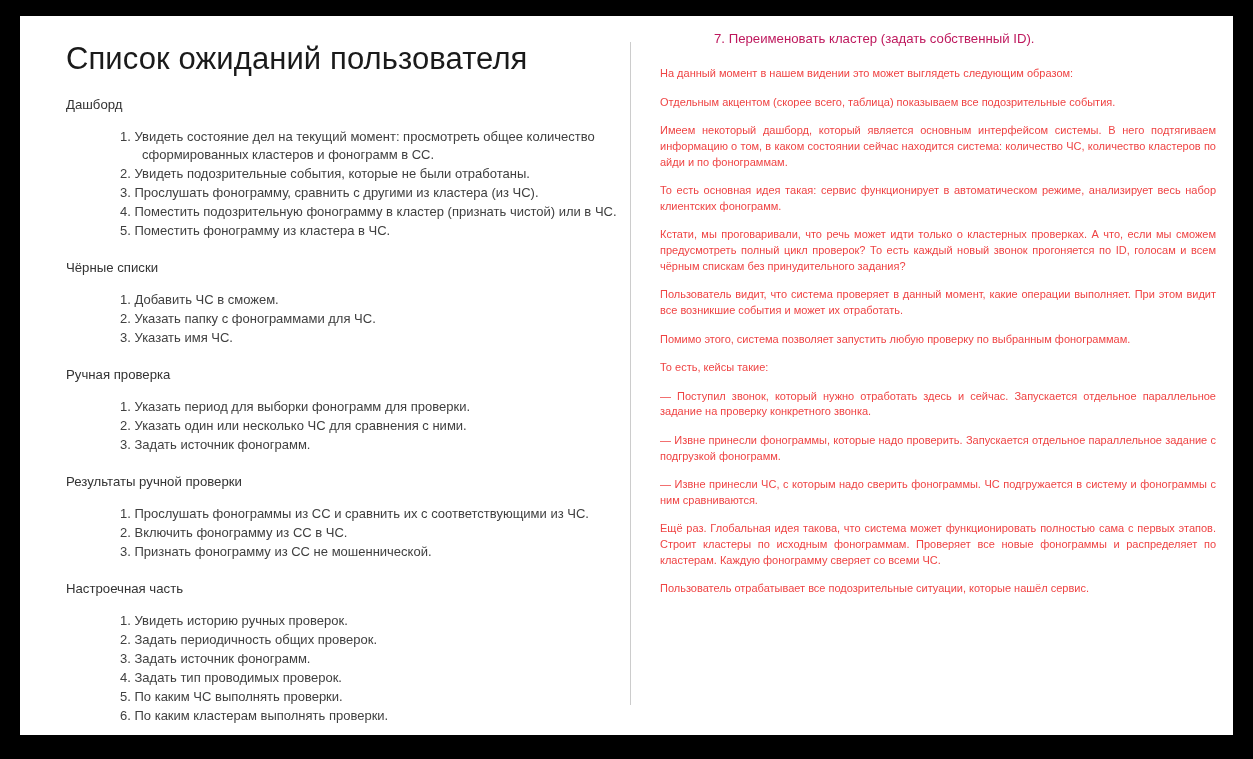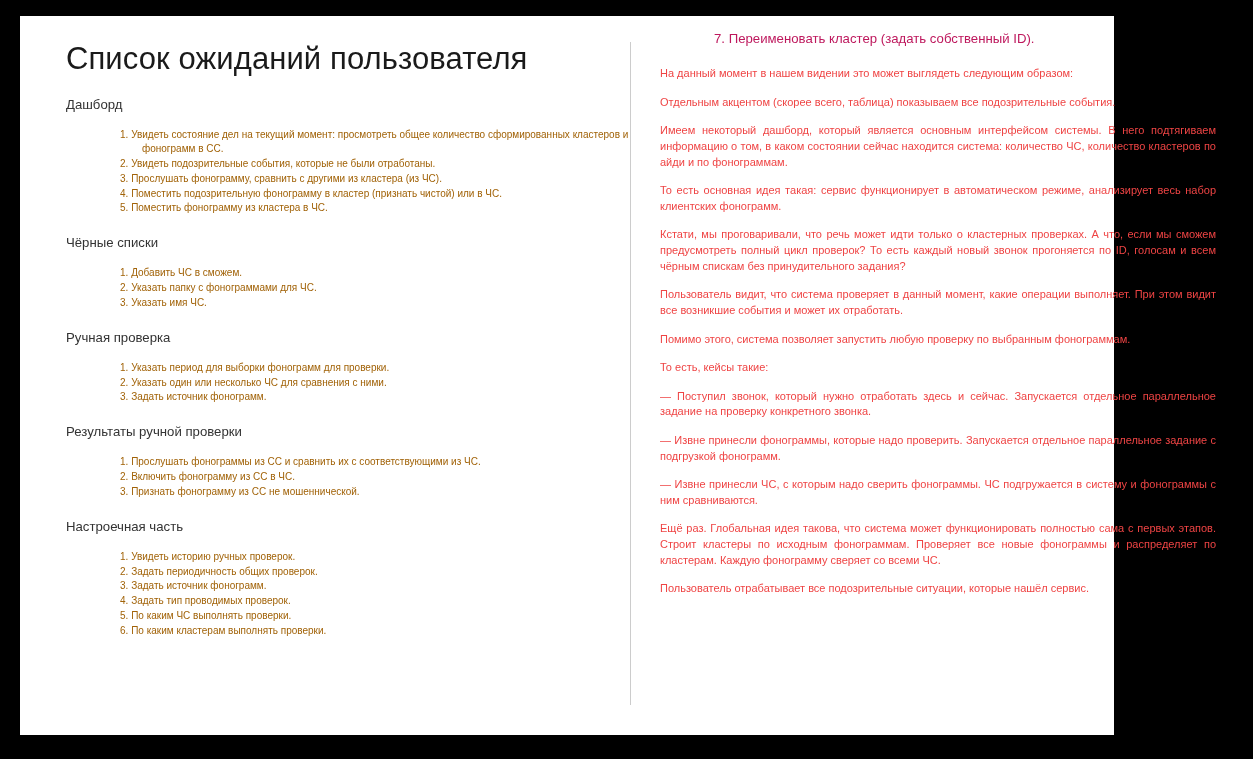--- a/index.html
+++ b/index.html
@@ -10,21 +10,21 @@
     width: 1253px;
     height: 759px;
     background: #000000;
     font-family: "Liberation Sans", sans-serif;
     overflow: hidden;
   }
   .page {
     position: absolute;
     left: 20px;
     top: 16px;
-    width: 1094px;
+    width: 1213px;
     height: 719px;
     background: #ffffff;
     box-sizing: border-box;
   }
   .columns {
     position: absolute;
     left: 0;
     top: 0;
     width: 100%;
     height: 100%;
@@ -70,22 +70,22 @@
     margin: 0;
   }
 
   ol.num-list {
     list-style: none;
     margin: 14px 0 0 0;
     padding: 0;
   }
   ol.num-list > li {
     position: relative;
-    font-size: 10px;
-    color: #a16207;
+    font-size: 13px;
+    color: #404040;
     line-height: 1.38;
     padding-left: 76px;
     margin: 0 0 1px 0;
     text-indent: -22px;
   }
   ol.num-list > li .marker {
     display: inline;
   }
 
   .para {

